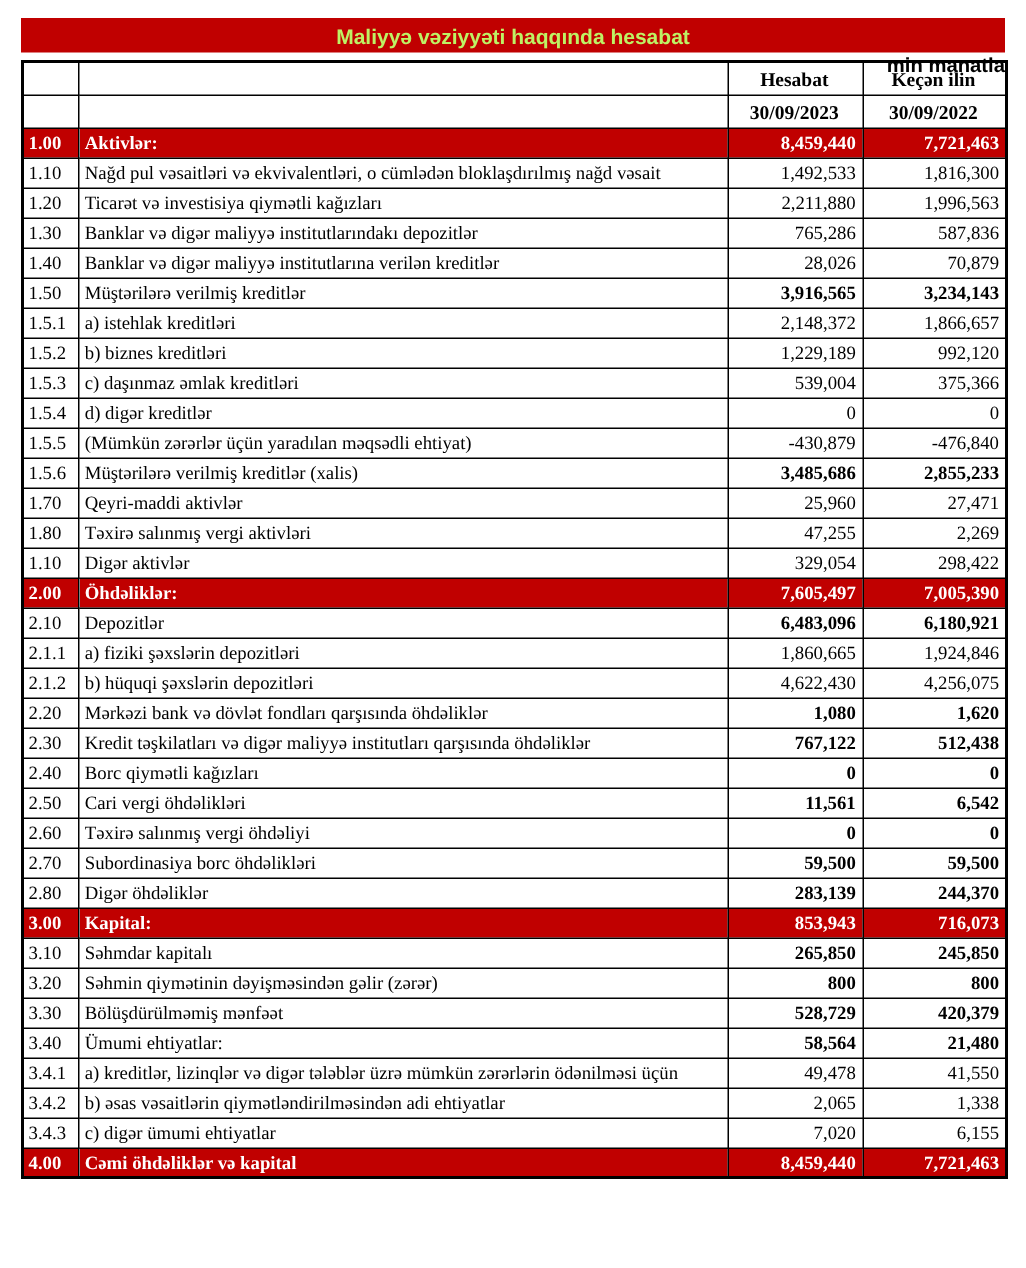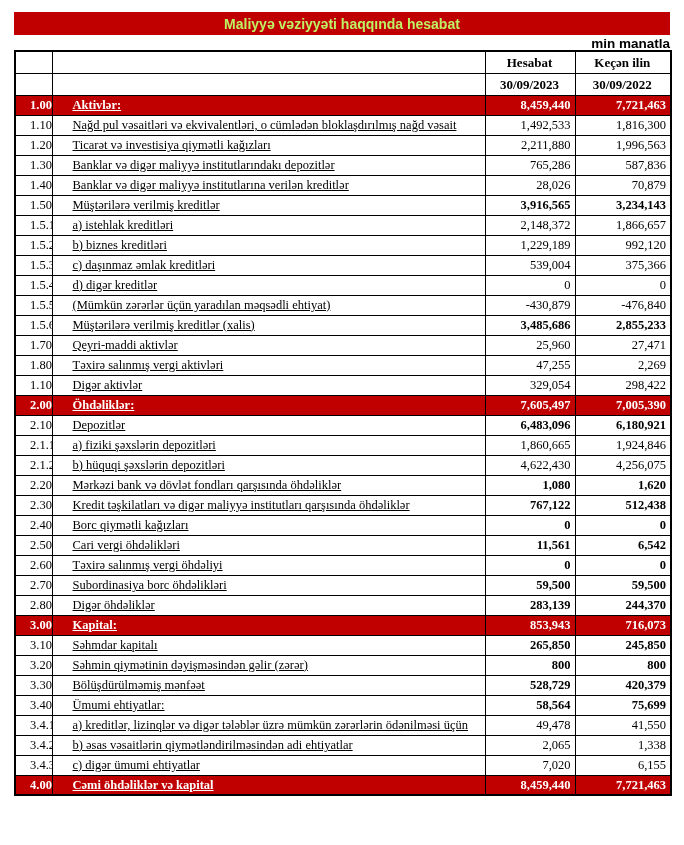--- a/index.html
+++ b/index.html
@@ -20,42 +20,42 @@
     font-family: "Liberation Sans", sans-serif;
     font-weight: bold; font-size: 14px;
     display: flex; align-items: center; justify-content: center;
   }
   .unit-note {
     position: absolute; right: 14px; top: 36px;
     font-weight: bold; font-size: 13.5px;
     font-family: Liberation Sans, sans-serif;
   }
   table.report {
-    position: absolute; left: 14px; top: 50px;
+    position: absolute; left: 14px; top: 40px;
     width: 656px;
     border-collapse: collapse;
     table-layout: fixed;
     border: 2.5px solid #000;
   }
   col.c-code  { width: 37px; }
   col.c-desc  { width: 433px; }
   col.c-val1  { width: 90px; }
   col.c-val2  { width: 96px; }
   td {
     border: 1.5px solid #000;
     height: 20px;
     font-size: 12.5px;
     padding: 0 4px 0 3px;
     overflow: hidden;
     white-space: nowrap;
     line-height: 1;
     vertical-align: middle;
   }
-  td.code { text-align: left; padding-left: 14px; }
-  td.desc { text-align: left; padding-left: 20px; text-decoration: underline; }
+  td.code { text-align: left; padding-left: 3px; }
+  td.desc { text-align: left; padding-left: 4px; }
   td.num  { text-align: right; padding-right: 4px; }
   tr.hdr td { text-align: center; font-weight: bold; font-size: 13px; height: 22px; }
   tr.section td {
     background: var(--accent-red);
     color: #fff;
     font-weight: bold;
   }
   tr.subtotal td.num { font-weight: bold; }
 </style>
 </head>
@@ -264,21 +264,21 @@
       <tr class="subtotal">
     <td class="code">3.30</td>
     <td class="desc">Bölüşdürülməmiş mənfəət</td>
     <td class="num">528,729</td>
     <td class="num">420,379</td>
   </tr>
       <tr class="subtotal">
     <td class="code">3.40</td>
     <td class="desc">Ümumi ehtiyatlar:</td>
     <td class="num">58,564</td>
-    <td class="num">75,699</td>
+    <td class="num">21,480</td>
   </tr>
       <tr class="normal">
     <td class="code">3.4.1</td>
     <td class="desc">a) kreditlər, lizinqlər və digər tələblər üzrə mümkün zərərlərin ödənilməsi üçün</td>
     <td class="num">49,478</td>
     <td class="num">41,550</td>
   </tr>
       <tr class="normal">
     <td class="code">3.4.2</td>
     <td class="desc">b) əsas vəsaitlərin qiymətləndirilməsindən adi ehtiyatlar</td>

